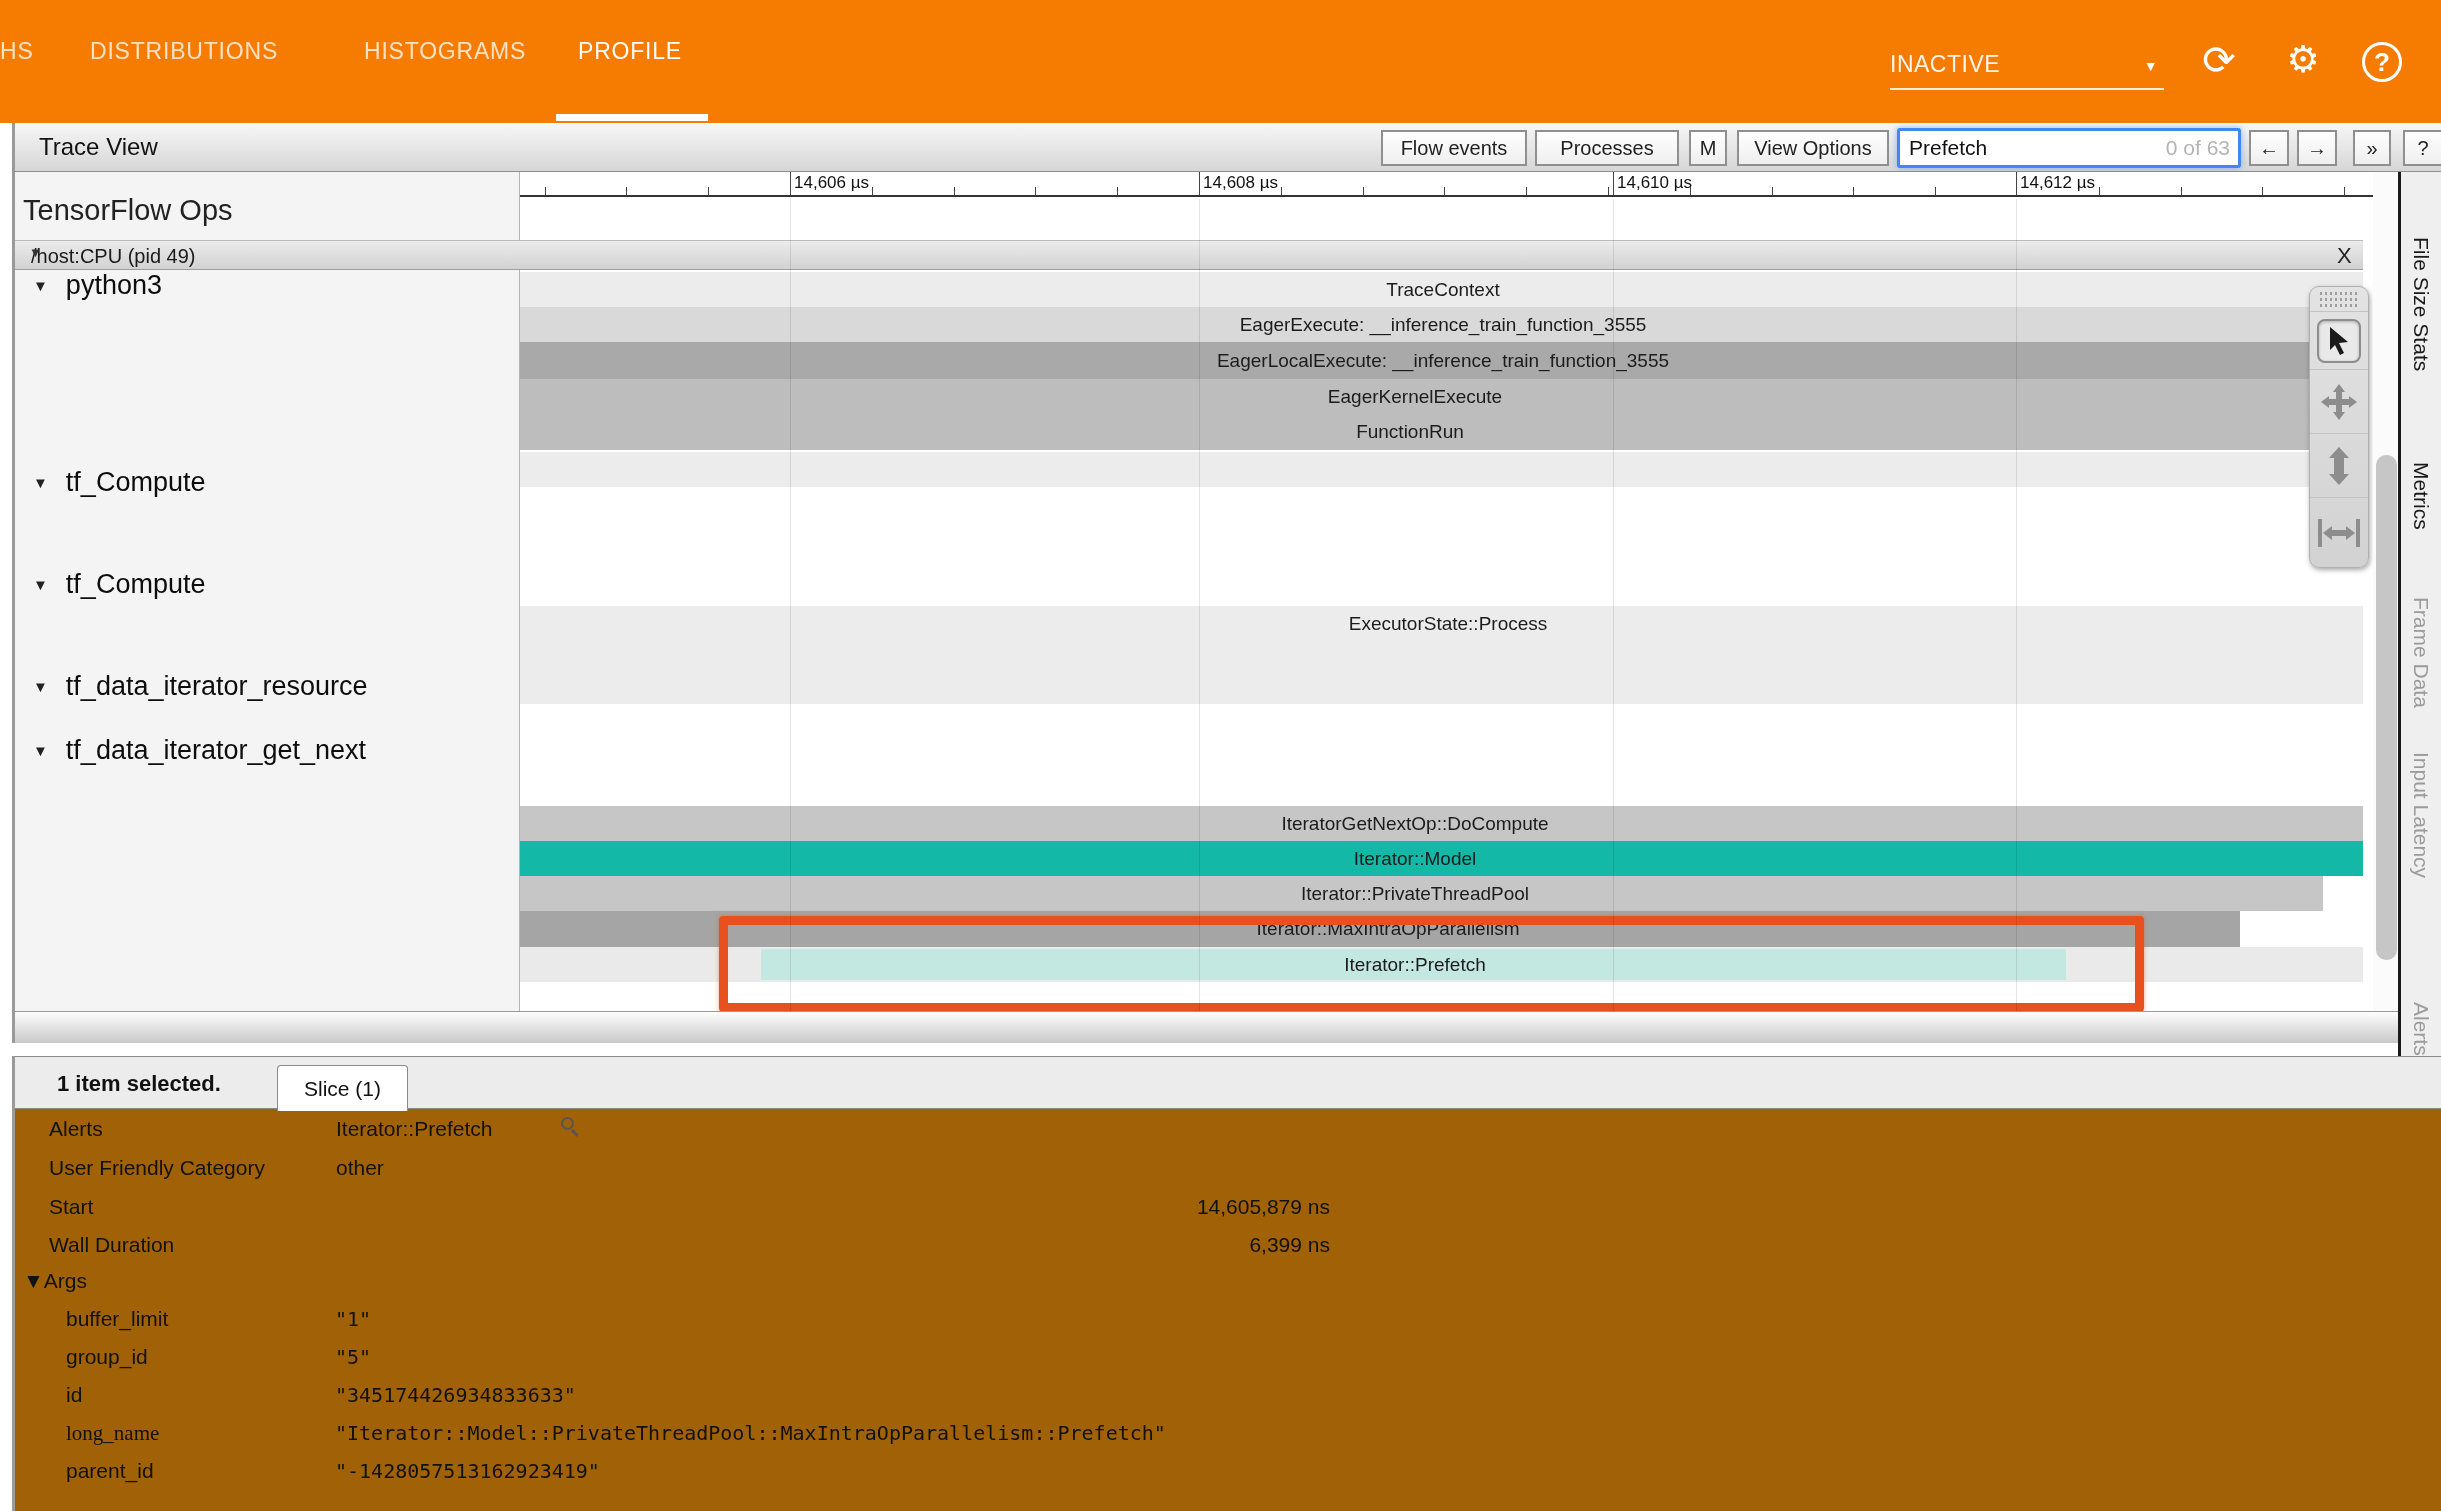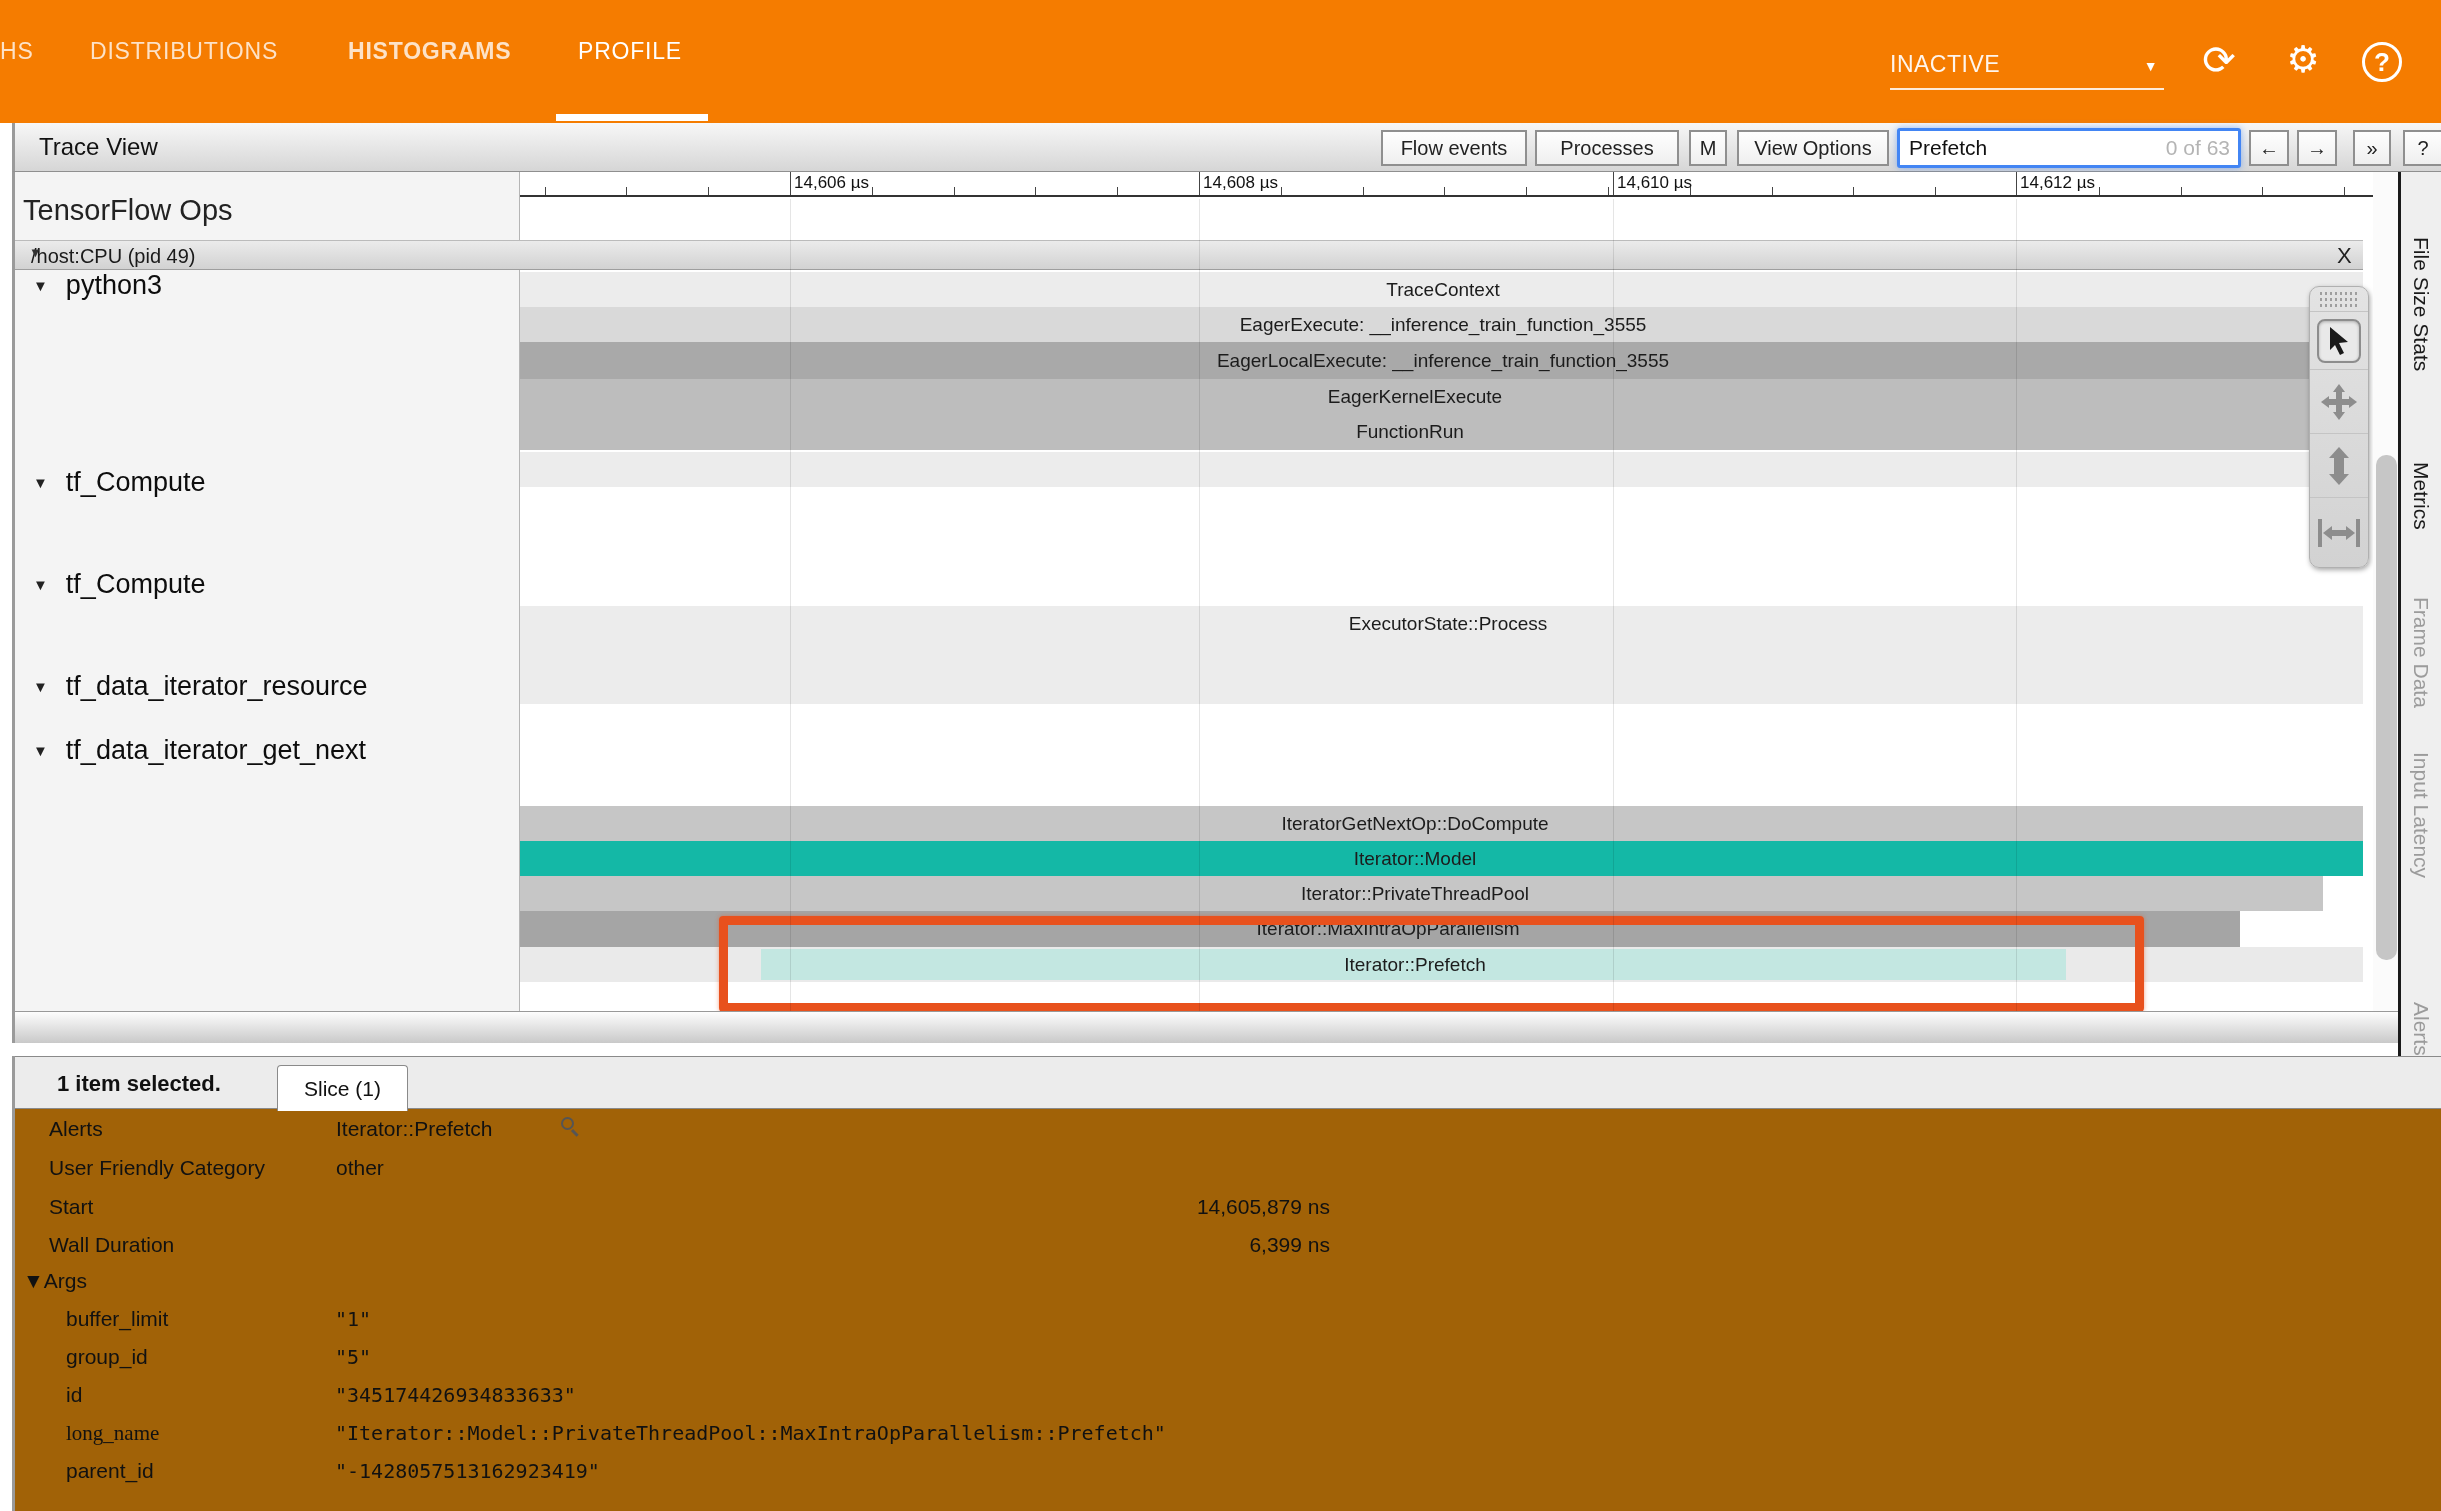--- a/index.html
+++ b/index.html
@@ -121,21 +121,21 @@
 </style>
 </head>
 <body>
 
 <div id="stage">
 
   <header id="topbar">
     <nav id="tabs-nav">
         <div class="tab" style="left: 0px; width: 33px;">HS</div>
         <div class="tab" style="left: 90px; width: 201px;">DISTRIBUTIONS</div>
-        <div class="tab" style="left: 348px; width: 176px; font-weight: bold;">HISTOGRAMS</div>
+        <div class="tab" style="left: 364px; width: 176px;">HISTOGRAMS</div>
         <div class="tab active" style="left: 578px; width: 108px;">PROFILE</div>
         <div class="tab-underline" style="left: 556px; width: 152px;"></div>
       </nav>
     <div id="status-select">
       <span>INACTIVE</span>
       <span id="status-caret">▼</span>
     </div>
     <div class="top-icon" style="left:2196px;">⟳</div>
     <div class="top-icon" style="left:2280px; font-size:37px;">⚙</div>
     <div class="top-icon" id="help-icon" style="left:2362px;">?</div>

